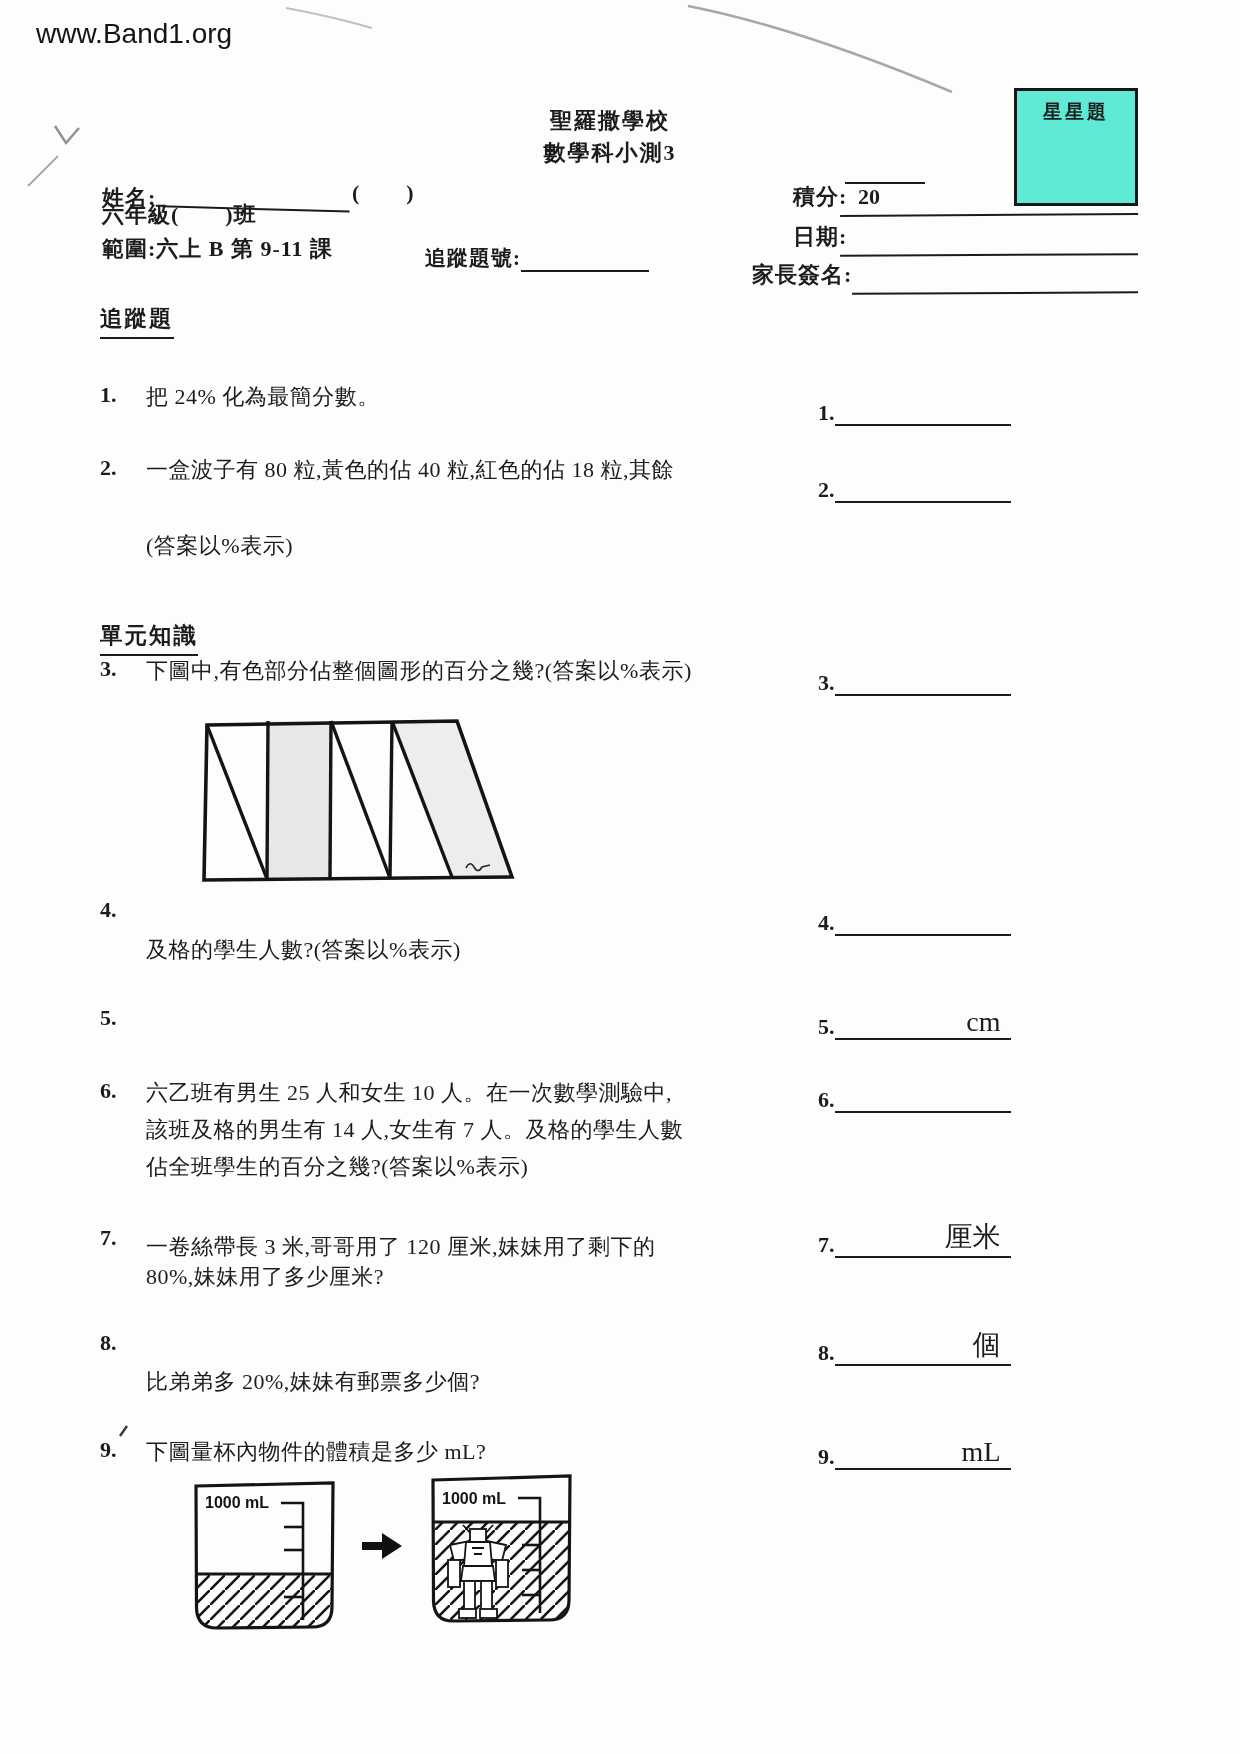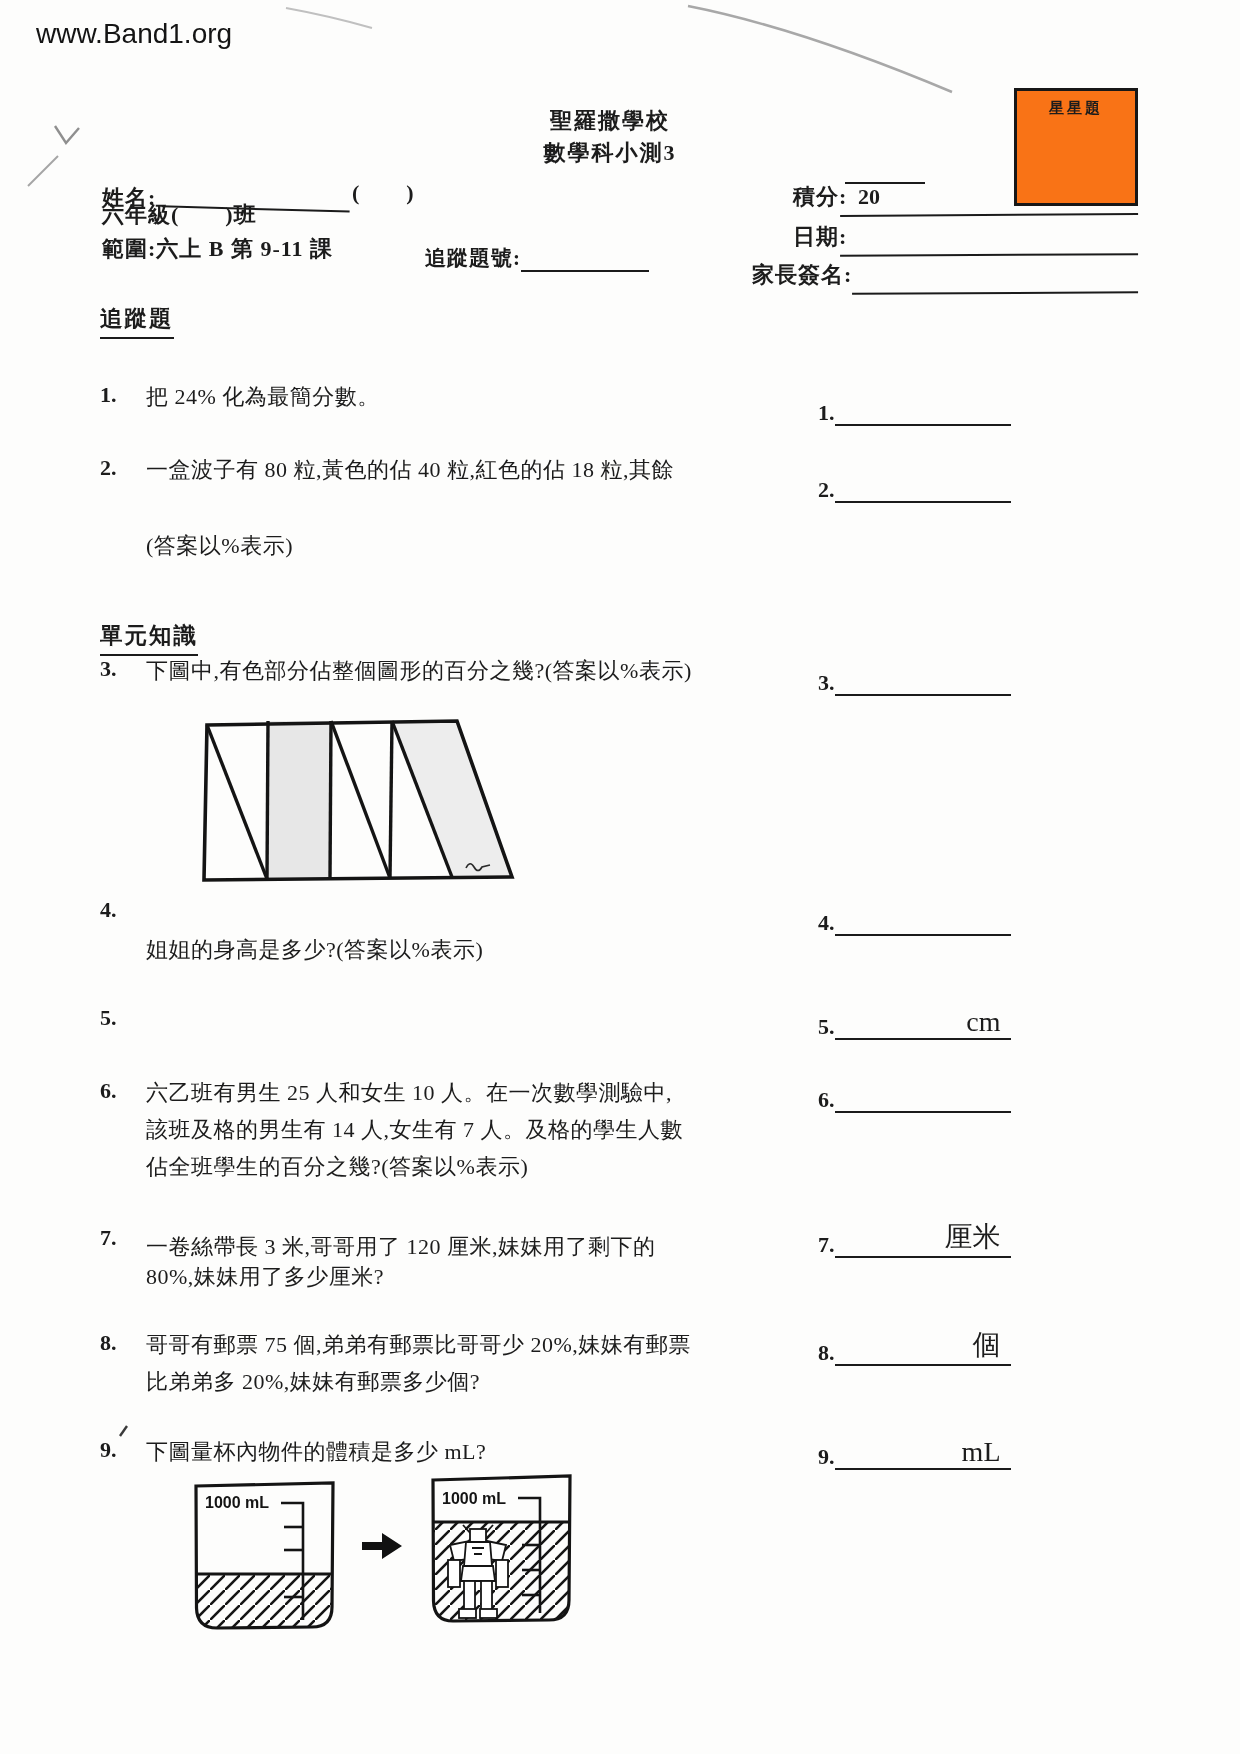--- a/index.html
+++ b/index.html
@@ -8,22 +8,22 @@
     background:#fdfdfc;overflow:hidden;
     font-family:"Liberation Serif","DejaVu Serif",serif;color:#1c1c1c;
   }
   .abs{position:absolute;}
   .txt{white-space:nowrap;}
   .wm{font-family:"Liberation Sans","DejaVu Sans",sans-serif;font-size:28px;font-weight:500;color:#141414;}
   .hcenter{text-align:center;font-size:22px;font-weight:700;letter-spacing:2px;}
   .hfield{font-size:22px;font-weight:700;letter-spacing:1px;}
   .underline-div{border-bottom:2.6px solid #1b1b1b;}
   .overline-div{border-top:2.4px solid #1b1b1b;}
-  .starbox{border:3px solid #171717;background:#f97316;text-align:center;padding-top:8px;
-           font-size:15px;font-weight:700;letter-spacing:3px;}
+  .starbox{border:3px solid #171717;background:#5eead4;text-align:center;padding-top:8px;
+           font-size:19px;font-weight:700;letter-spacing:3px;}
   .sechead{font-size:22.5px;font-weight:700;letter-spacing:2px;border-bottom:2.6px solid #1b1b1b;padding-bottom:3px;}
   .qno{position:absolute;left:0;top:0;font-size:22px;font-weight:700;}
   .qln{position:absolute;left:46px;font-size:22px;font-weight:400;letter-spacing:0.5px;white-space:nowrap;}
   .uname{border-bottom:2.4px solid #1b1b1b;padding-bottom:1px;}
   .ansrow{display:flex;align-items:flex-end;}
   .ansno{font-size:22px;font-weight:700;line-height:26px;}
   .ansblank{position:relative;display:inline-block;height:26px;border-bottom:2.6px solid #1b1b1b;}
   .ansunit{position:absolute;right:10px;bottom:0px;font-size:28px;font-weight:400;white-space:nowrap;}
   .trackrow{display:flex;align-items:flex-end;font-size:21px;font-weight:700;letter-spacing:1px;}
   .trackblank{display:inline-block;width:128px;height:24px;border-bottom:2.6px solid #1b1b1b;}
@@ -116,21 +116,21 @@
     <line x1="141" y1="11" x2="140" y2="169" stroke="#141414" stroke-width="3.4"></line>
     <line x1="202" y1="11" x2="200" y2="168" stroke="#141414" stroke-width="3.4"></line>
     <line x1="17" y1="15" x2="77" y2="169" stroke="#141414" stroke-width="3.4"></line>
     <line x1="141" y1="11" x2="200" y2="168" stroke="#141414" stroke-width="3.4"></line>
     <line x1="202" y1="11" x2="262" y2="167" stroke="#141414" stroke-width="3.4"></line>
     <path d="M276,158 q4,-8 8,-1 t8,0 l8,-2" fill="none" stroke="#2a2a2a" stroke-width="1.6"></path>
   </svg>
 
   <div class="abs" style="left:100px;top:897px;width:780px;height:80px;">
     <span class="qno">4.</span>
-    <span class="qln" style="top:38px;">姐姐的身高是多少?(答案以%表示)</span>
+    <span class="qln" style="top:38px;">及格的學生人數?(答案以%表示)</span>
   </div>
   <div class="abs ansrow" style="left:818px;top:908px;">
     <span class="ansno">4.</span>
     <span class="ansblank" style="width:176px;"></span>
   </div>
 
   <div class="abs" style="left:100px;top:1005px;width:780px;height:32px;">
     <span class="qno">5.</span>
   </div>
   <div class="abs ansrow" style="left:818px;top:1012px;">
@@ -158,21 +158,20 @@
   </div>
   <div class="abs ansrow" style="left:818px;top:1230px;">
     <span class="ansno">7.</span>
     <span class="ansblank" style="width:176px;">
         <span class="ansunit">厘米</span>
       </span>
   </div>
 
   <div class="abs" style="left:100px;top:1330px;width:780px;height:80px;">
     <span class="qno">8.</span>
-    <span class="qln" style="top:0;">哥哥有郵票 75 個,弟弟有郵票比哥哥少 20%,妹妹有郵票</span>
     <span class="qln" style="top:37px;">比弟弟多 20%,妹妹有郵票多少個?</span>
   </div>
   <div class="abs ansrow" style="left:818px;top:1338px;">
     <span class="ansno">8.</span>
     <span class="ansblank" style="width:176px;">
         <span class="ansunit">個</span>
       </span>
   </div>
 
   <div class="abs" style="left:100px;top:1437px;width:780px;height:32px;">

